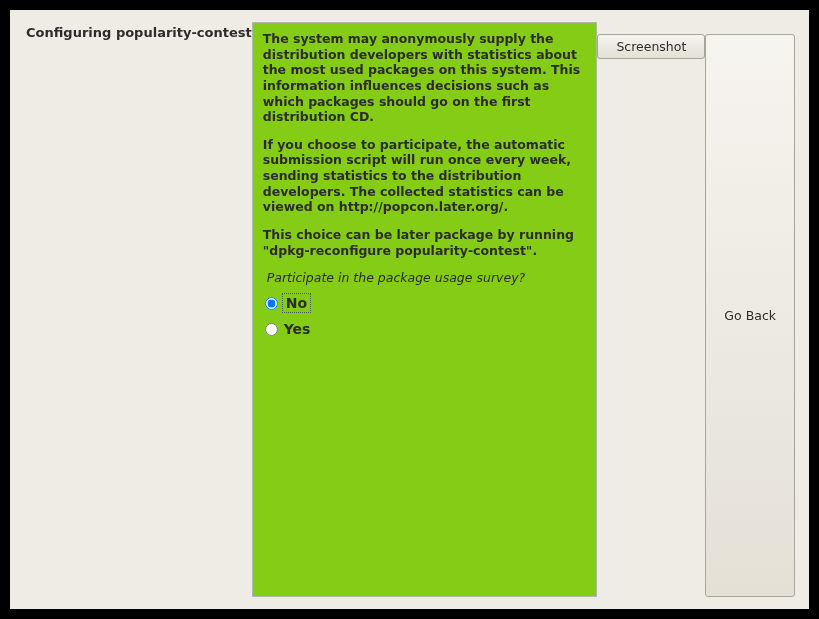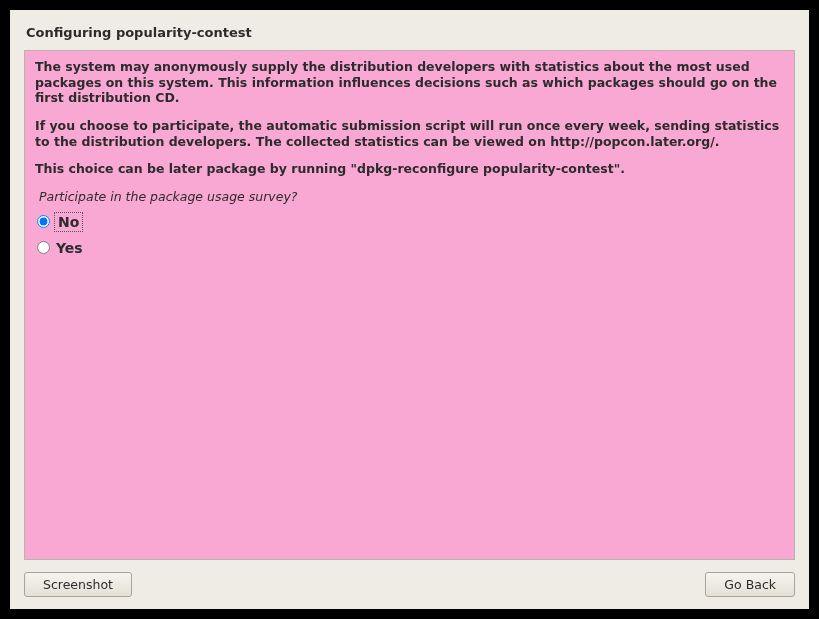--- a/index.html
+++ b/index.html
@@ -15,31 +15,31 @@
       height: 619px;
       overflow: hidden;
     }
     .outer-frame {
       background: #efece6;
       margin: 10px;
       width: 799px;
       height: 599px;
       padding: 12px 14px;
       display: flex;
-      flex-direction: column;
+      flex-direction: row;
     }
     .title {
       font-weight: bold;
       font-size: 13px;
       color: #2c2c2c;
       margin: 3px 0 10px 2px;
     }
     .content-panel {
       border: 1px solid #b8b4a9;
-      background: #f9a8d4;
+      background: #84cc16;
       flex: 1;
       padding: 8px 10px;
       overflow: auto;
     }
     .info-text {
       font-weight: bold;
       font-size: 12.5px;
       color: #2c2c2c;
       line-height: 1.25;
       margin-bottom: 12px;

